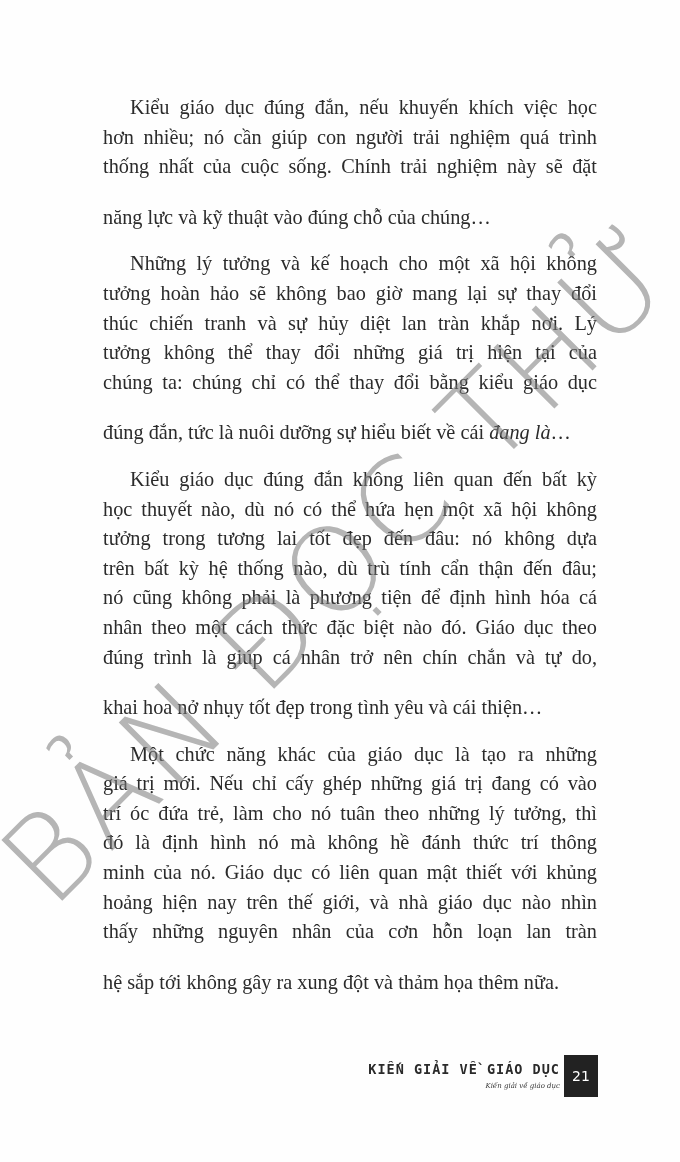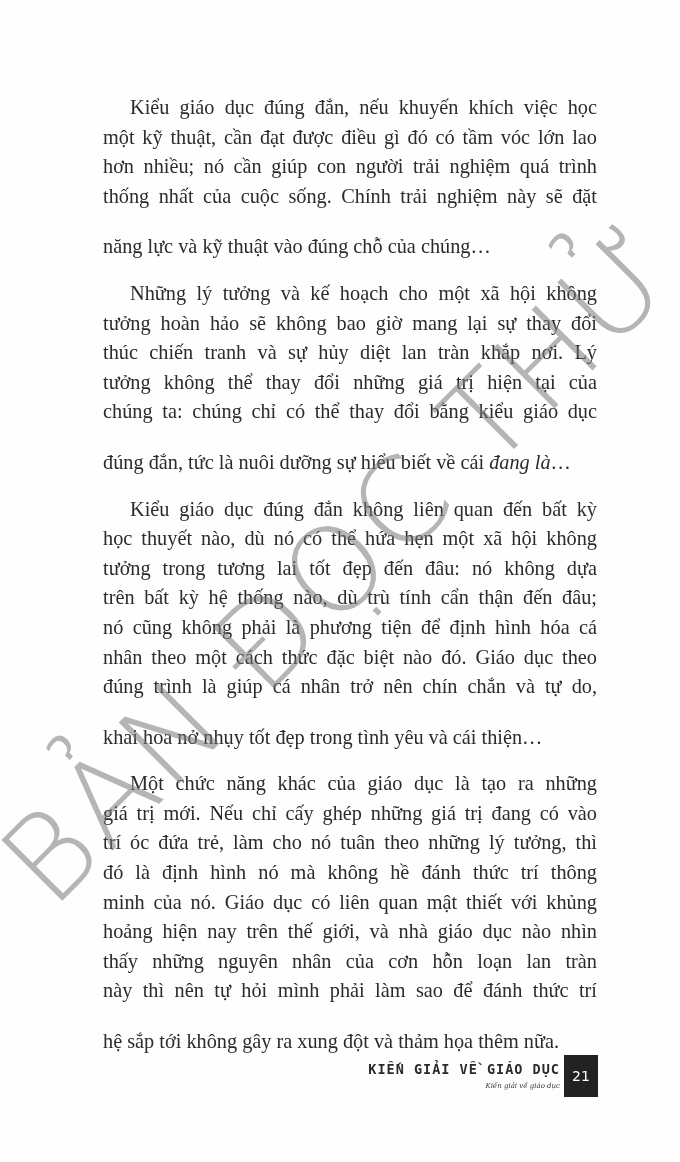--- a/index.html
+++ b/index.html
@@ -93,21 +93,20 @@
 </style>
 </head>
 <body>
 
 <div class="page">
 
   <div class="body-text">
 
     <p class="para">
       <span class="line first">Kiểu giáo dục đúng đắn, nếu khuyến khích việc học</span>
-      <span class="line">một kỹ thuật, cần đạt được điều gì đó có tầm vóc lớn lao</span>
       <span class="line">hơn nhiều; nó cần giúp con người trải nghiệm quá trình</span>
       <span class="line">thống nhất của cuộc sống. Chính trải nghiệm này sẽ đặt</span>
       <span class="line last">năng lực và kỹ thuật vào đúng chỗ của chúng…</span>
     </p>
 
     <p class="para">
       <span class="line first">Những lý tưởng và kế hoạch cho một xã hội không</span>
       <span class="line">tưởng hoàn hảo sẽ không bao giờ mang lại sự thay đổi</span>
       <span class="line">thúc chiến tranh và sự hủy diệt lan tràn khắp nơi. Lý</span>
       <span class="line">tưởng không thể thay đổi những giá trị hiện tại của</span>
@@ -127,21 +126,20 @@
     </p>
 
     <p class="para">
       <span class="line first">Một chức năng khác của giáo dục là tạo ra những</span>
       <span class="line">giá trị mới. Nếu chỉ cấy ghép những giá trị đang có vào</span>
       <span class="line">trí óc đứa trẻ, làm cho nó tuân theo những lý tưởng, thì</span>
       <span class="line">đó là định hình nó mà không hề đánh thức trí thông</span>
       <span class="line">minh của nó. Giáo dục có liên quan mật thiết với khủng</span>
       <span class="line">hoảng hiện nay trên thế giới, và nhà giáo dục nào nhìn</span>
       <span class="line">thấy những nguyên nhân của cơn hỗn loạn lan tràn</span>
-      <span class="line">này thì nên tự hỏi mình phải làm sao để đánh thức trí</span>
       <span class="line last">hệ sắp tới không gây ra xung đột và thảm họa thêm nữa.</span>
     </p>
   </div>
 
   <div class="watermark">
     <span>BẢN ĐỌC THỬ</span>
   </div>
 
   <div class="footer">
     <div class="footer-title">KIẾN GIẢI VỀ GIÁO DỤC</div>

